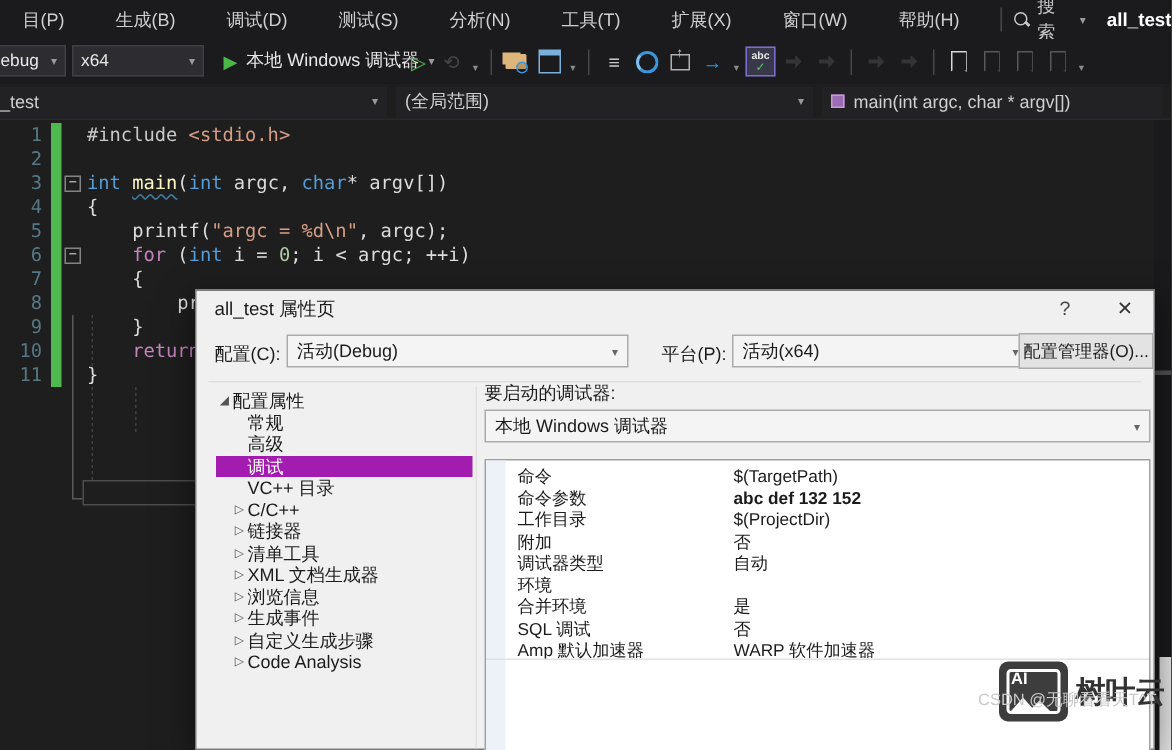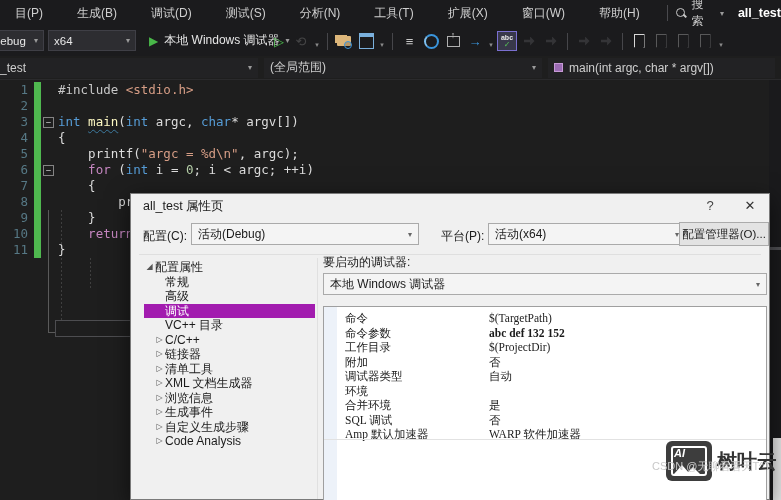--- a/index.html
+++ b/index.html
@@ -119,32 +119,32 @@
   .tree-item.lvl1 { padding-left:10px; }
   .tree-item.leaf { padding-left:21px; }
   .tree-item.selected { background:#a21caf; color:#fff;align-items:center; }
   #tree-divider { position:absolute; left:186px; top:64px; bottom:0; width:1px; background:#e0e0e0; }
 
   #rp-label { position:absolute; left:192px; top:60px; font-size:12px; }
   #debugger-combo { left:192px; top:79px; width:444px; }
   #prop-grid { position:absolute; left:192px; top:112px; width:444px; bottom:-2px; background:#ffffff;
     border:1px solid #9f9f9f; }
   #grid-strip { position:absolute; left:0; top:0; bottom:0; width:13px; background:#edf2f9; }
-  #grid-rows { position:absolute; left:13px; right:0; top:4px;font-family:Liberation Serif, serif; }
+  #grid-rows { position:absolute; left:13px; right:0; top:4px; }
   .grid-row { height:14.5px; line-height:14.5px; display:flex; font-size:11.5px; white-space:nowrap; }
   .grid-row .gname { width:152px; padding-left:8px; flex:none; overflow:hidden; }
   .grid-row .gval { flex:1; overflow:hidden; }
   .grid-row .gval.bold { font-weight:bold; }
   #grid-divider { position:absolute; left:0; right:0; top:132px; height:1px; background:#e2e2e2; }
 
   
   #watermark { position:absolute; left:666px; top:441px; z-index:30; display:flex; align-items:center; }
   #wm-logo { width:46px; height:40px; background:#3d3d3d; border-radius:6px; position:relative; flex:none; }
   #wm-logo .frame { position:absolute; left:5px; top:5px; right:5px; bottom:5px; border:2px solid #fff; border-radius:3px; }
-  #wm-logo .ai { position:absolute; left:8px; top:6px; color:#fff; font-size:11px; font-weight:bold;font-style:italic; }
+  #wm-logo .ai { position:absolute; left:8px; top:6px; color:#fff; font-size:11px; font-weight:bold; }
   #wm-logo .mt { position:absolute; left:8px; bottom:7px; width:0; height:0;
     border-left:8px solid transparent; border-right:8px solid transparent; border-bottom:9px solid #fff; }
   #wm-logo .mt2 { position:absolute; left:20px; bottom:7px; width:0; height:0;
     border-left:7px solid transparent; border-right:7px solid transparent; border-bottom:7px solid #fff; }
   #wm-text { font-size:20px; font-weight:bold; color:#333; margin-left:5px; white-space:nowrap; }
   #wm-credit { position:absolute; left:652px; top:459px; z-index:31; font-size:11px; color:#c9c9c9; white-space:nowrap; }
 </style>
 </head>
 <body>
 

